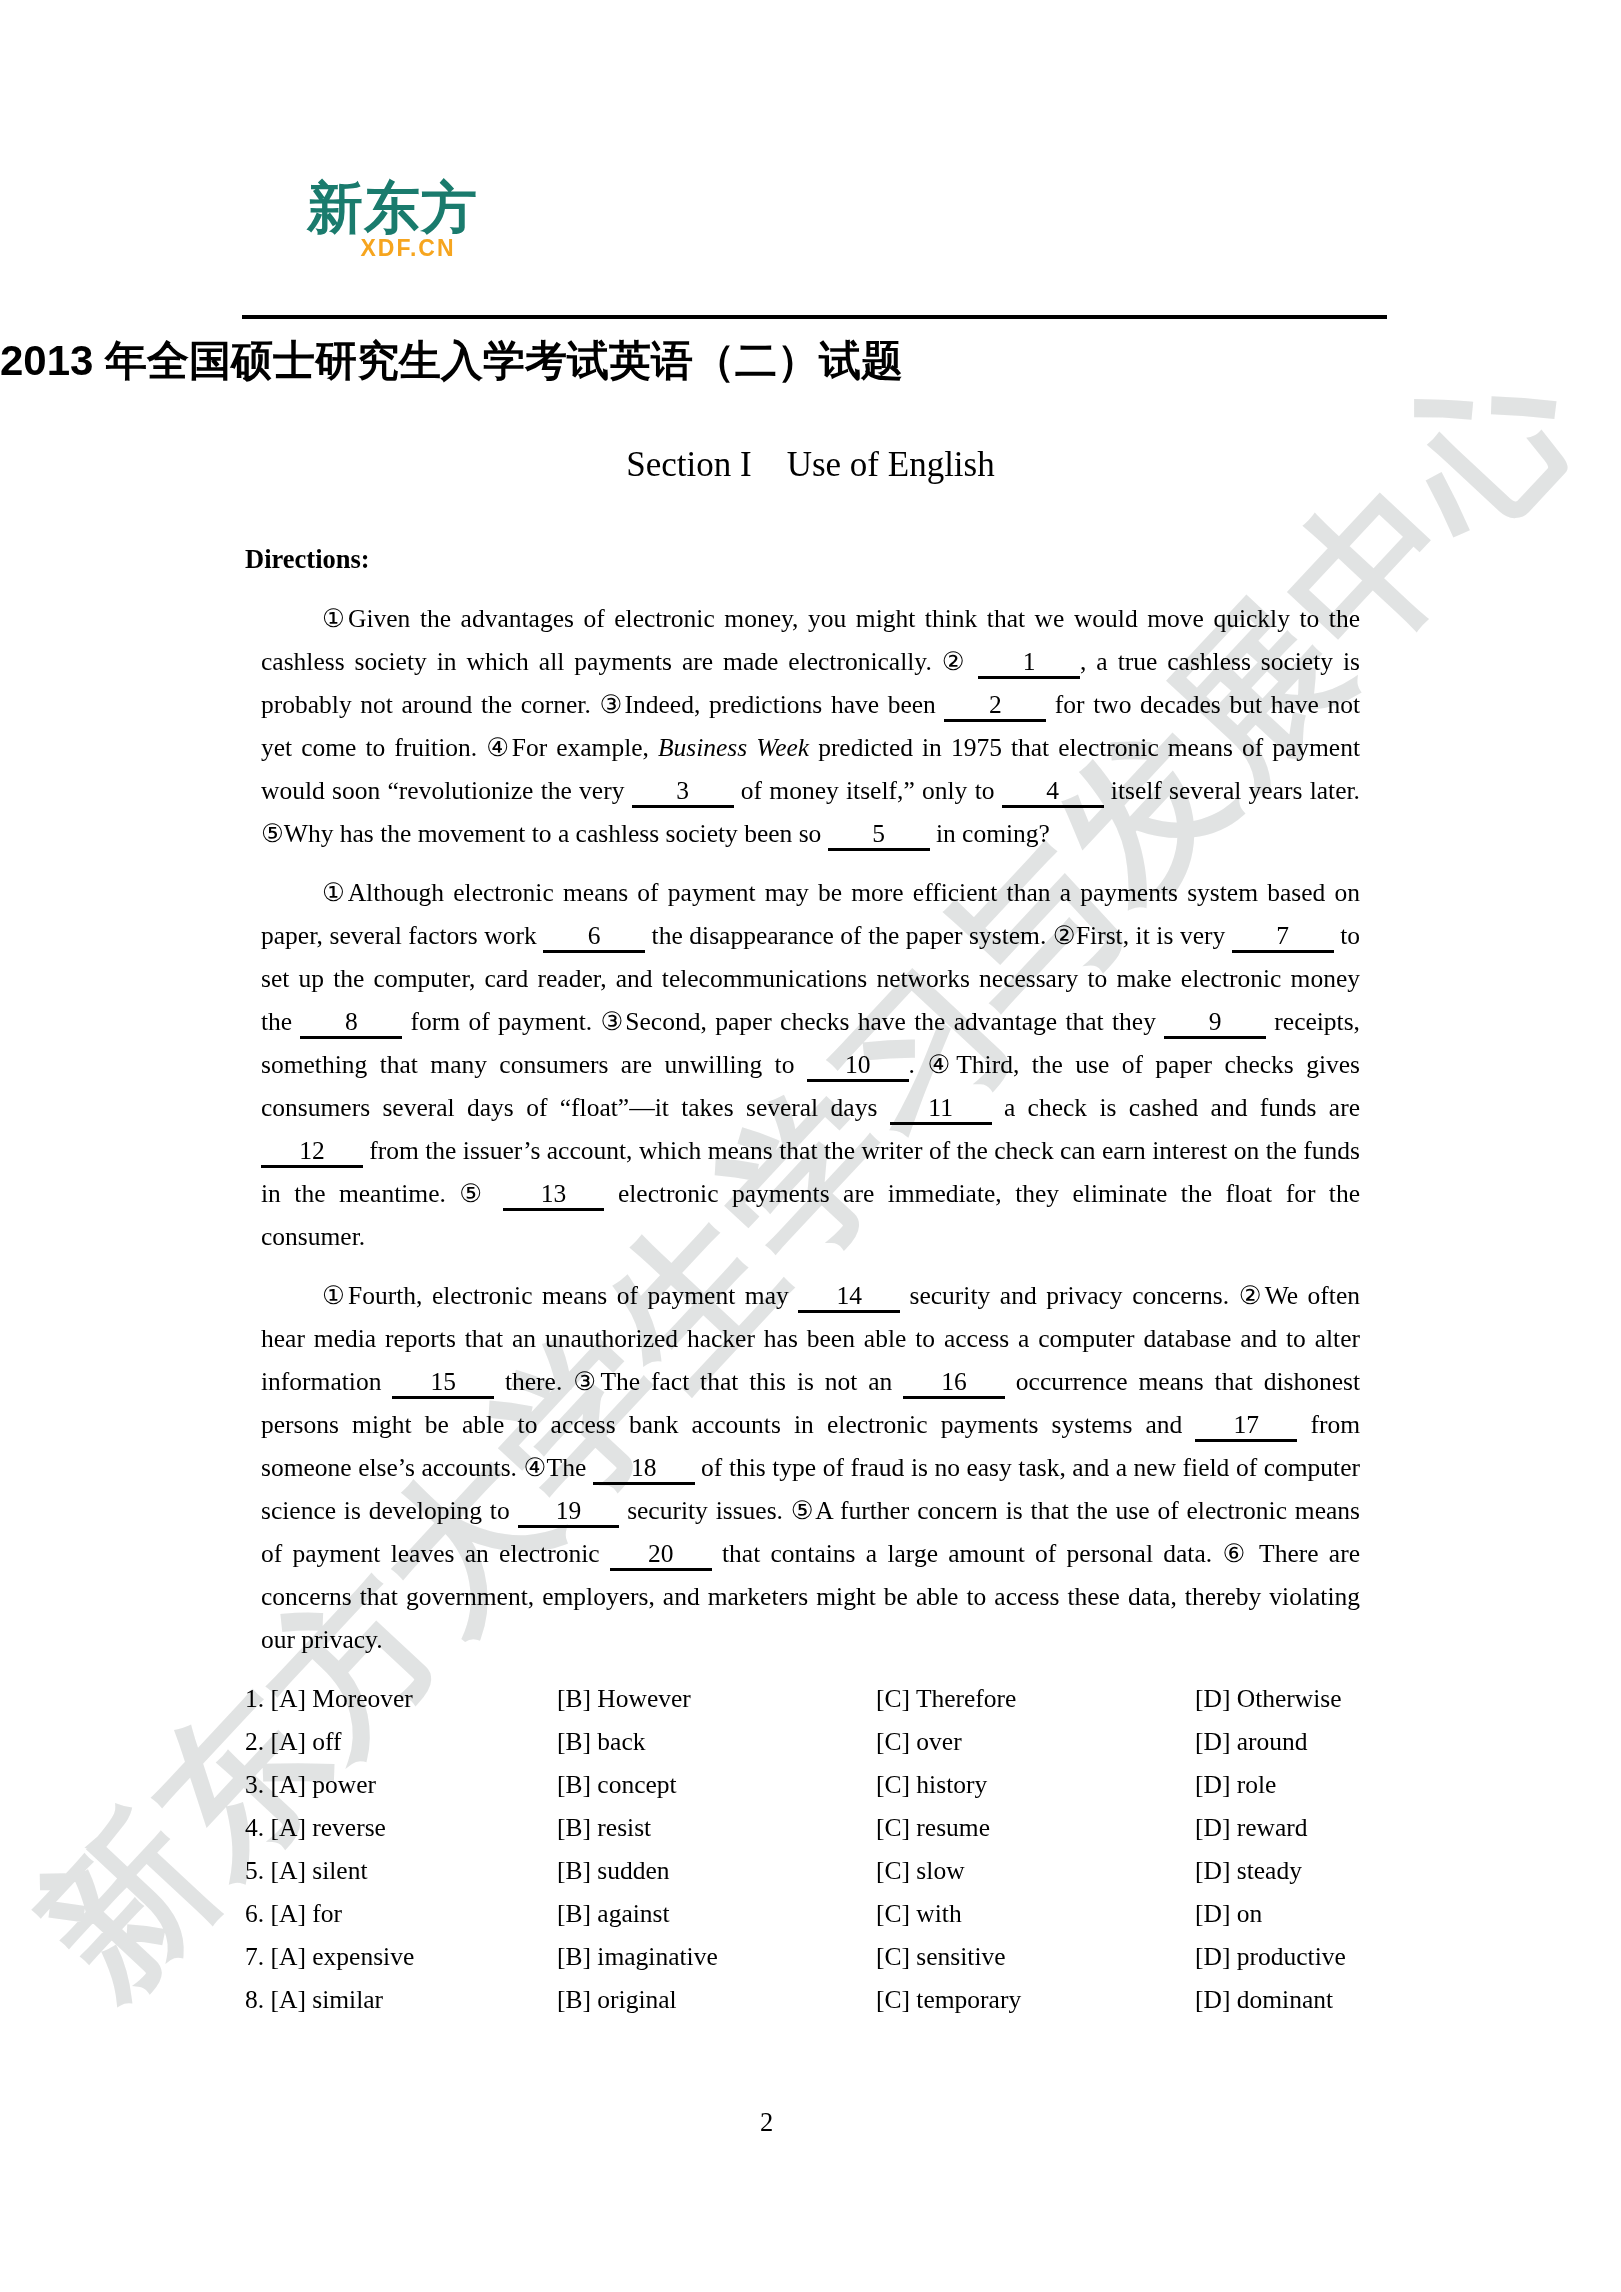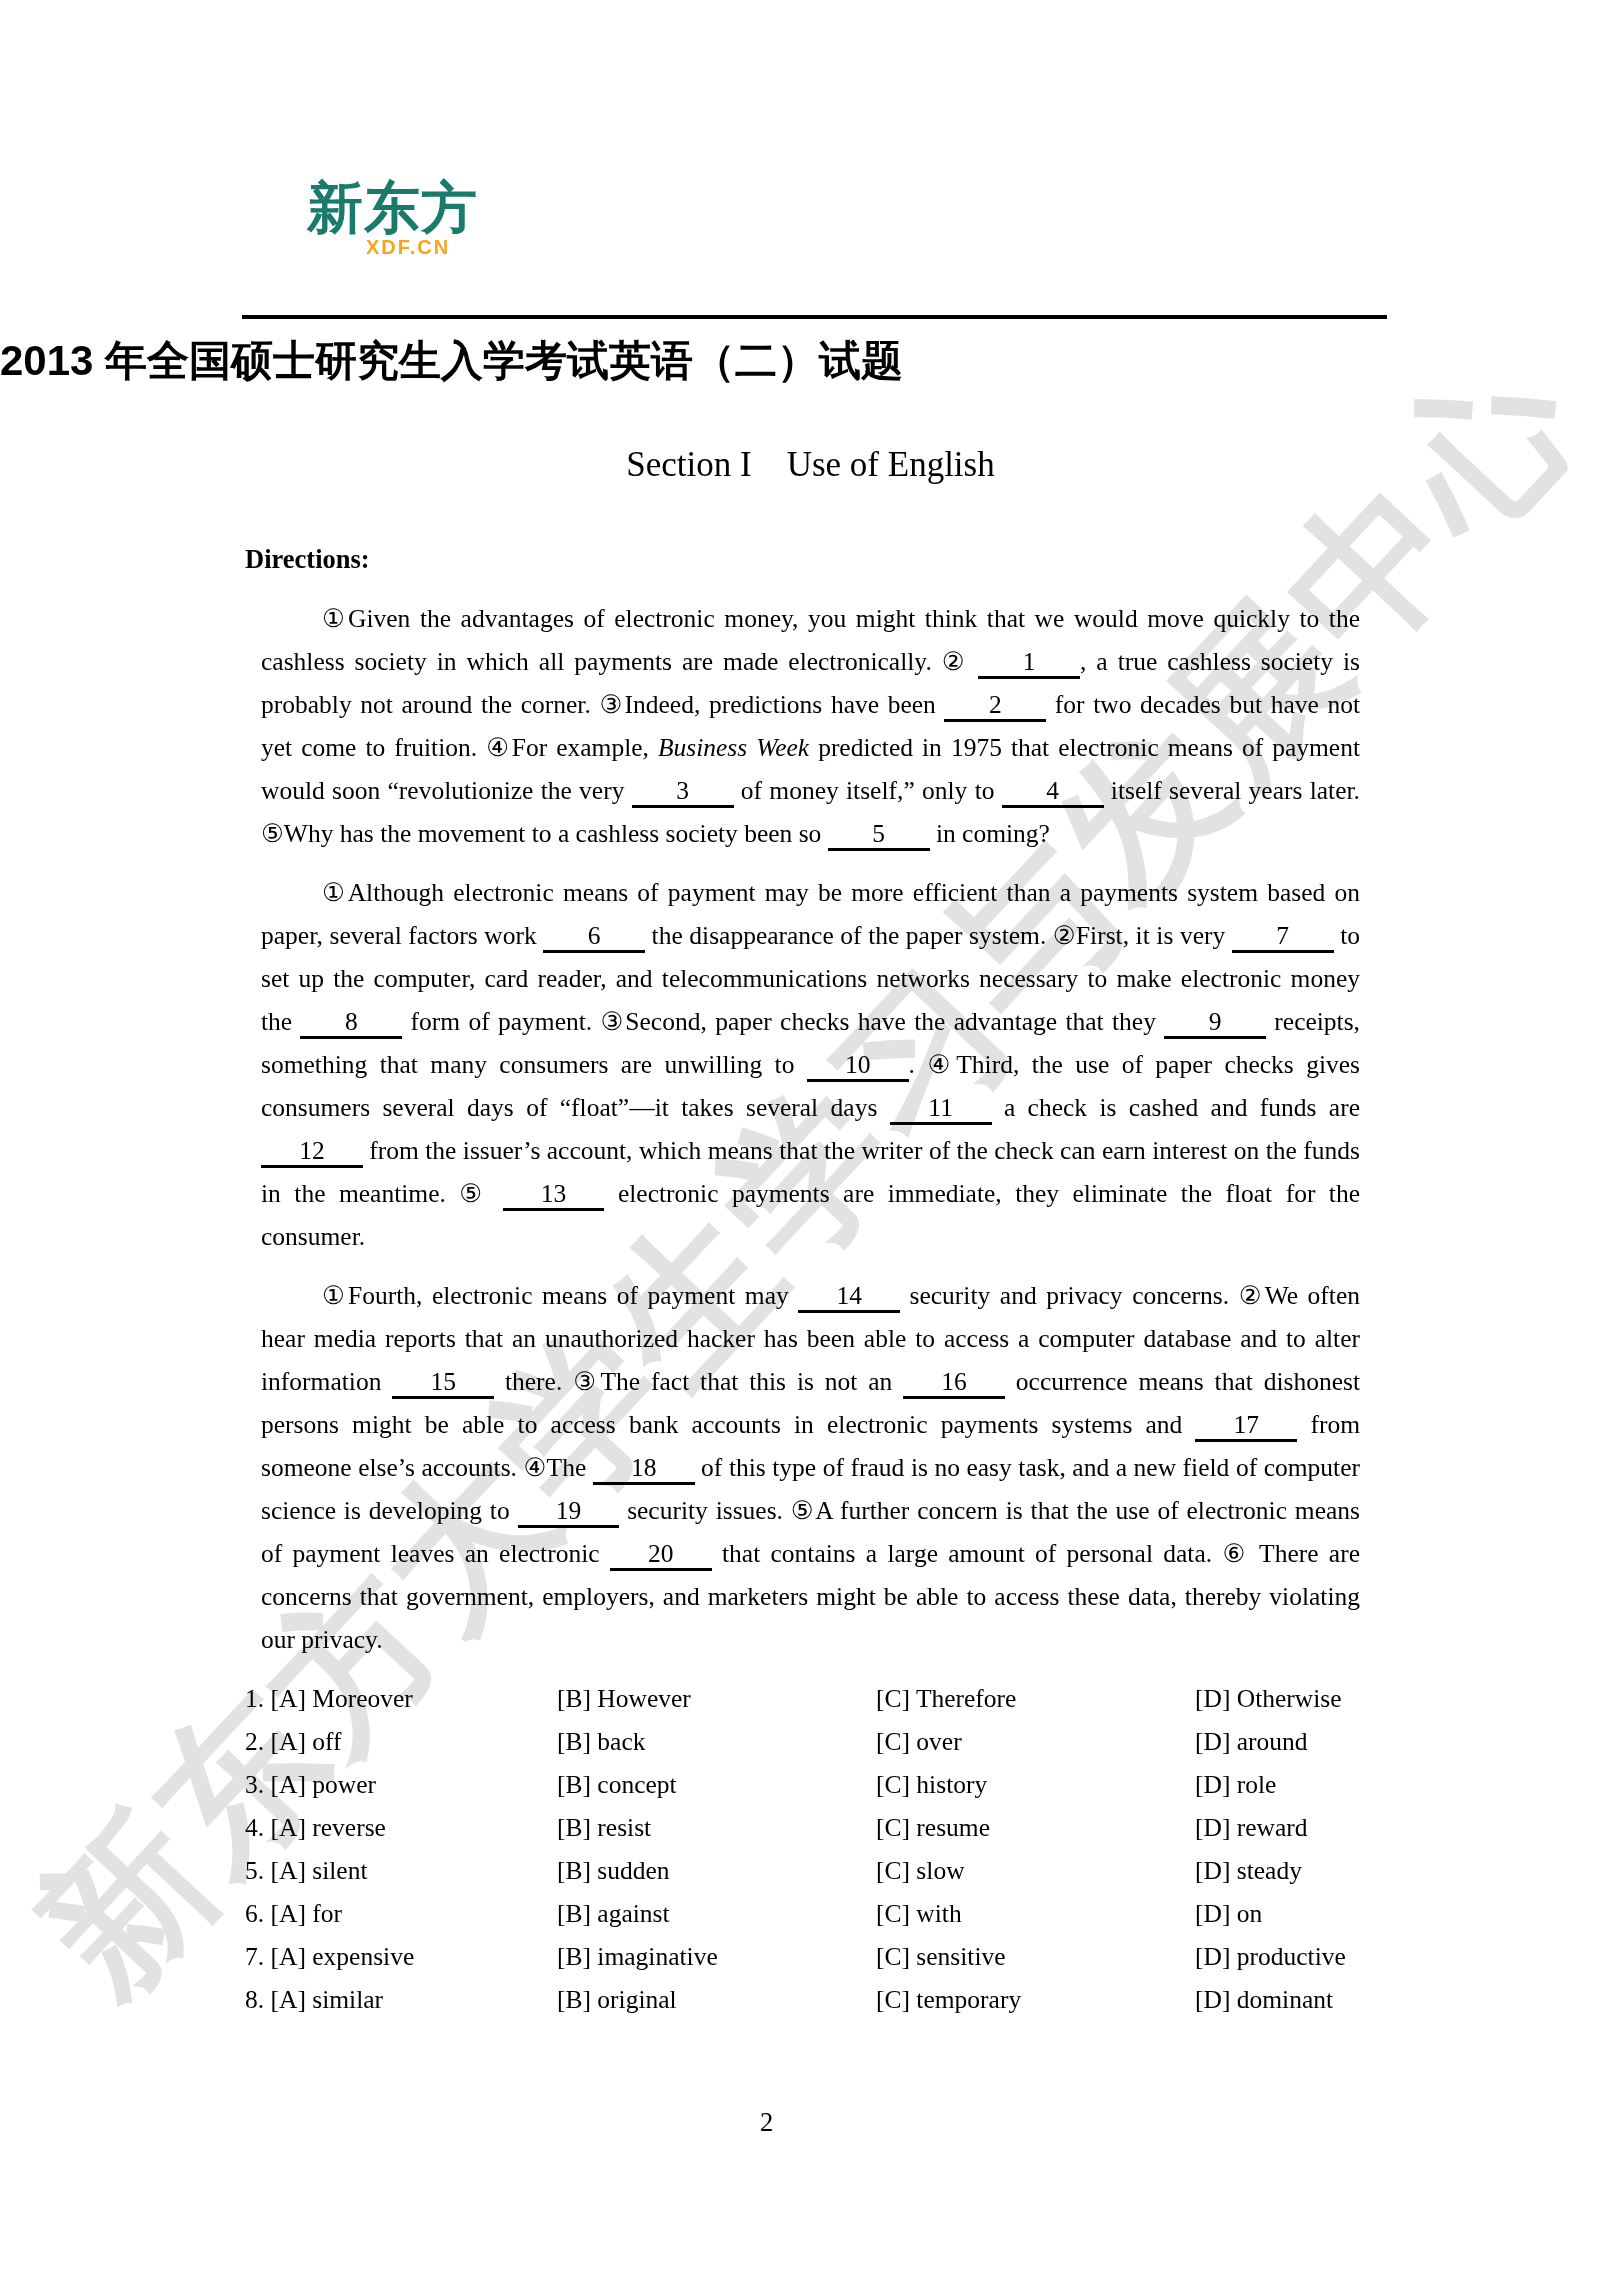--- a/index.html
+++ b/index.html
@@ -20,21 +20,21 @@
 
   
   .brand{
     position:absolute;left:307px;top:165px;
     font-family:"Liberation Sans","DejaVu Sans",sans-serif;
     font-weight:bold;font-size:56px;line-height:1;letter-spacing:1px;
   }
   .domain{
     position:absolute;left:353px;top:222px;width:110px;text-align:center;
     font-family:"Liberation Sans","DejaVu Sans",sans-serif;
-    font-weight:bold;font-size:20px;line-height:1;letter-spacing:2px;
+    font-weight:bold;font-size:23px;line-height:1;letter-spacing:2px;
   }
   .subtitle{
     position:absolute;left:490px;top:179px;
     font-family:"Liberation Sans","DejaVu Sans",sans-serif;
     font-weight:bold;font-size:45px;line-height:1;letter-spacing:0px;
   }
 
   .rule{position:absolute;left:242px;top:300px;width:1145px;height:3.9px;background:#000;}
 
   .doc-title{

